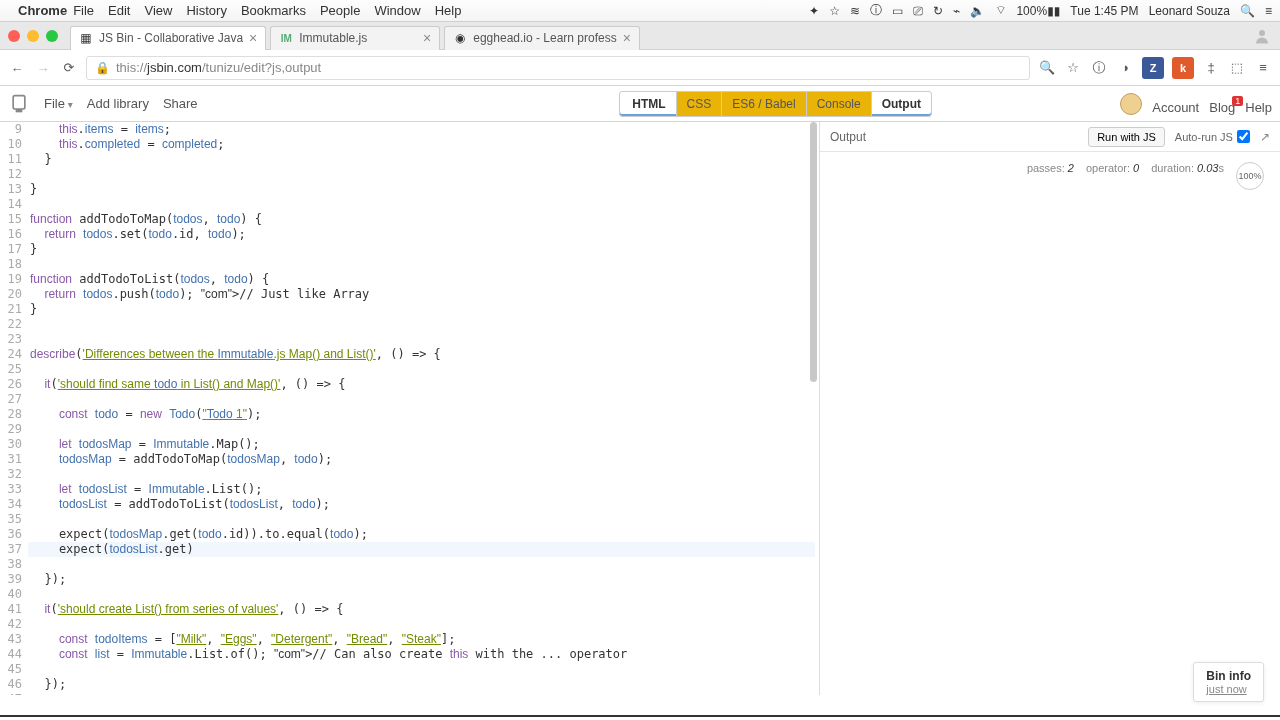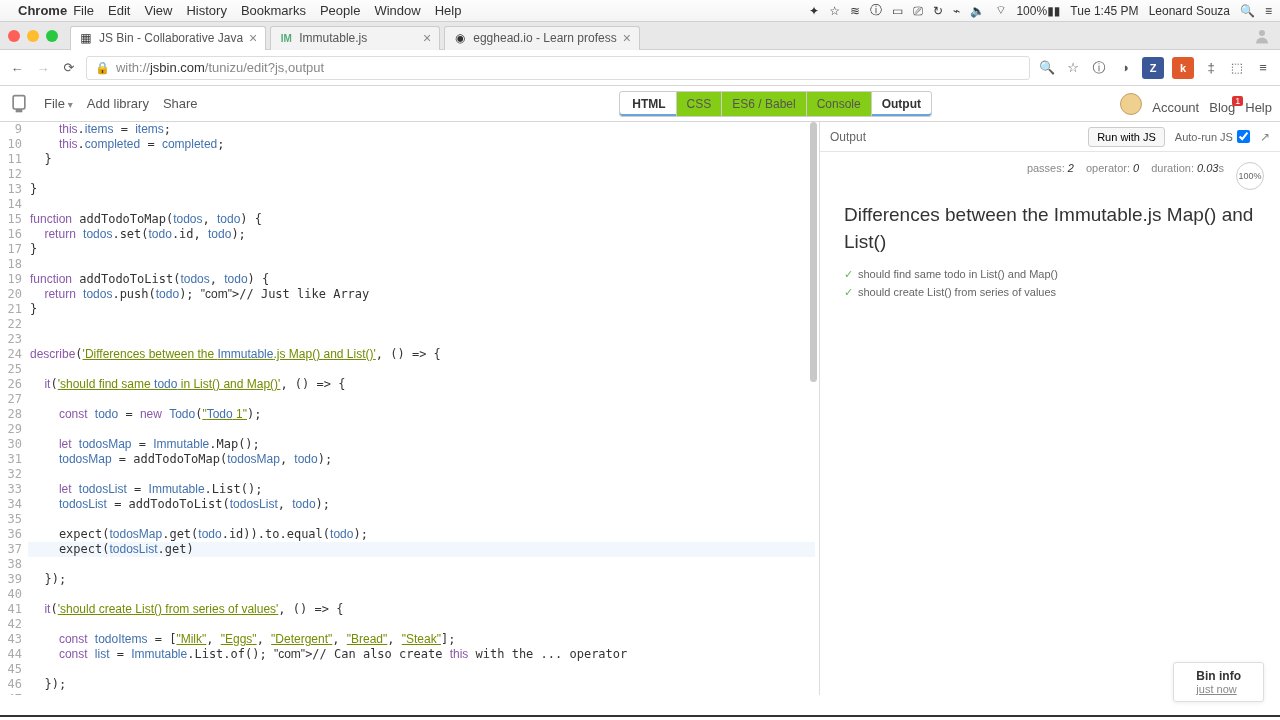--- a/index.html
+++ b/index.html
@@ -36,21 +36,21 @@
 .urlfield .url .host { color: #333; }
 .url-right { display: flex; gap: 8px; align-items: center; }
 .ext-icon { width: 22px; height: 22px; display: flex; align-items: center; justify-content: center; border-radius: 3px; font-size: 11px; font-weight: bold; color: #fff; }
 
 
 .jsbin-header { height: 36px; border-bottom: 1px solid #d6d6d6; display: flex; align-items: center; padding: 0 8px; gap: 14px; font-size: 13px; }
 .jsbin-logo { width: 22px; height: 22px; display:flex; align-items:center; justify-content:center; }
 .jsbin-header .item { color: #555; cursor: pointer; }
 .jsbin-header .dropdown::after { content: " ▾"; font-size: 10px; color: #888; }
 .panel-buttons { display: flex; margin-left: auto; margin-right: 340px; }
-.panel-btn { padding: 5px 10px; border: 1px solid #ccc; background: #84cc16; font-size: 12px; margin-left: -1px; color: #555; }
+.panel-btn { padding: 5px 10px; border: 1px solid #ccc; background: #eab308; font-size: 12px; margin-left: -1px; color: #555; }
 .panel-btn.active { background: #fff; font-weight: 600; box-shadow: inset 0 -2px 0 #68a3e0; color: #333; }
 .panel-btn:first-child { border-radius: 3px 0 0 3px; padding-left: 12px; }
 .panel-btn:last-child { border-radius: 0 3px 3px 0; }
 .jsbin-right { display: flex; align-items: flex-end; gap: 10px; position: absolute; right: 8px; }
 .jsbin-right .link { color: #555; font-size: 13px; position: relative; }
 .badge { position: absolute; top: -4px; right: -8px; background: #d33; color: #fff; font-size: 9px; padding: 0 3px; border-radius: 2px; }
 .dave { width:22px; height:22px; border-radius:50%; background:#f0d090; border:1px solid #c0a060; }
 
 
 .panes { display: flex; height: 573px; }
@@ -73,21 +73,21 @@
 
 .test-summary { padding: 10px 16px 6px; text-align: right; font-size: 11px; color: #888; display:flex; justify-content:flex-end; align-items:flex-start; gap:12px; }
 .test-summary b { color: #333; font-style: italic; font-weight:500; }
 .pct-circle { width:28px; height:28px; border:1px solid #ccc; border-radius:50%; display:flex; align-items:center; justify-content:center; font-size:9px; color:#666; }
 
 .test-body { padding: 6px 24px; }
 .test-title { font-size: 19px; color: #333; margin-bottom: 10px; line-height: 1.4; font-weight: 400; }
 .test-line { font-size: 11px; color: #666; padding: 3px 0 3px 14px; position: relative; }
 .test-line::before { content: "✓"; color: #5cb85c; position: absolute; left: 0; }
 
-.bininfo { position: absolute; right: 16px; bottom: 18px; background: #fff; border: 1px solid #ddd; border-radius: 3px; padding: 6px 22px; box-shadow: 0 1px 4px rgba(0,0,0,.08); font-size: 11px; }
+.bininfo { position: absolute; right: 16px; bottom: 18px; background: #fff; border: 1px solid #ddd; border-radius: 3px; padding: 6px 12px; box-shadow: 0 1px 4px rgba(0,0,0,.08); font-size: 11px; }
 .bininfo .t { font-weight: 600; font-size: 12px; }
 .bininfo .s { color: #888; text-decoration: underline; }
 
 .bottom-line { position:absolute; bottom:3px; left:0; right:0; height:2px; background:#333; }
 </style>
 </head>
 <body>
 
 <div class="menubar">
   <span class="apple"></span>
@@ -148,21 +148,21 @@
       </svg>
   </div>
 </div>
 
 <div class="urlbar">
   <span class="nav-icon">←</span>
   <span class="nav-icon disabled">→</span>
   <span class="nav-icon">⟳</span>
   <div class="urlfield">
     <span class="lock">🔒</span>
-    <span class="url"><span>with://</span><span class="host">jsbin.com</span><span>/tunizu/edit?js,output</span></span>
+    <span class="url"><span>this://</span><span class="host">jsbin.com</span><span>/tunizu/edit?js,output</span></span>
   </div>
   <div class="url-right">
     <span class="nav-icon">🔍</span>
     <span class="nav-icon">☆</span>
     <span class="nav-icon">ⓘ</span>
     <span class="nav-icon">◑</span>
     <span class="ext-icon" style="background:#3b5998">Z</span>
     <span class="ext-icon" style="background:#e05a2b">k</span>
     <span class="nav-icon">‡</span>
     <span class="nav-icon">⬚</span>
@@ -291,25 +291,20 @@
         <input type="checkbox" checked="" style="">
       </label>
       <span class="popout">↗</span>
     </div>
     <div class="test-summary">
       <span><span>passes:</span> <b>2</b></span>
       <span><span>operator:</span> <b>0</b></span>
       <span><span>duration:</span> <b>0.03</b><span>s</span></span>
       <span class="pct-circle">100%</span>
     </div>
-    <div class="test-body">
-      <div class="test-title">Differences between the Immutable.js Map() and List()</div>
-      <div class="test-line">should find same todo in List() and Map()</div>
-      <div class="test-line">should create List() from series of values</div>
-    </div>
   </div>
 </div>
 
 <div class="bininfo">
   <div class="t">Bin info</div>
   <div class="s">just now</div>
 </div>
 
 <div class="bottom-line"></div>
 

